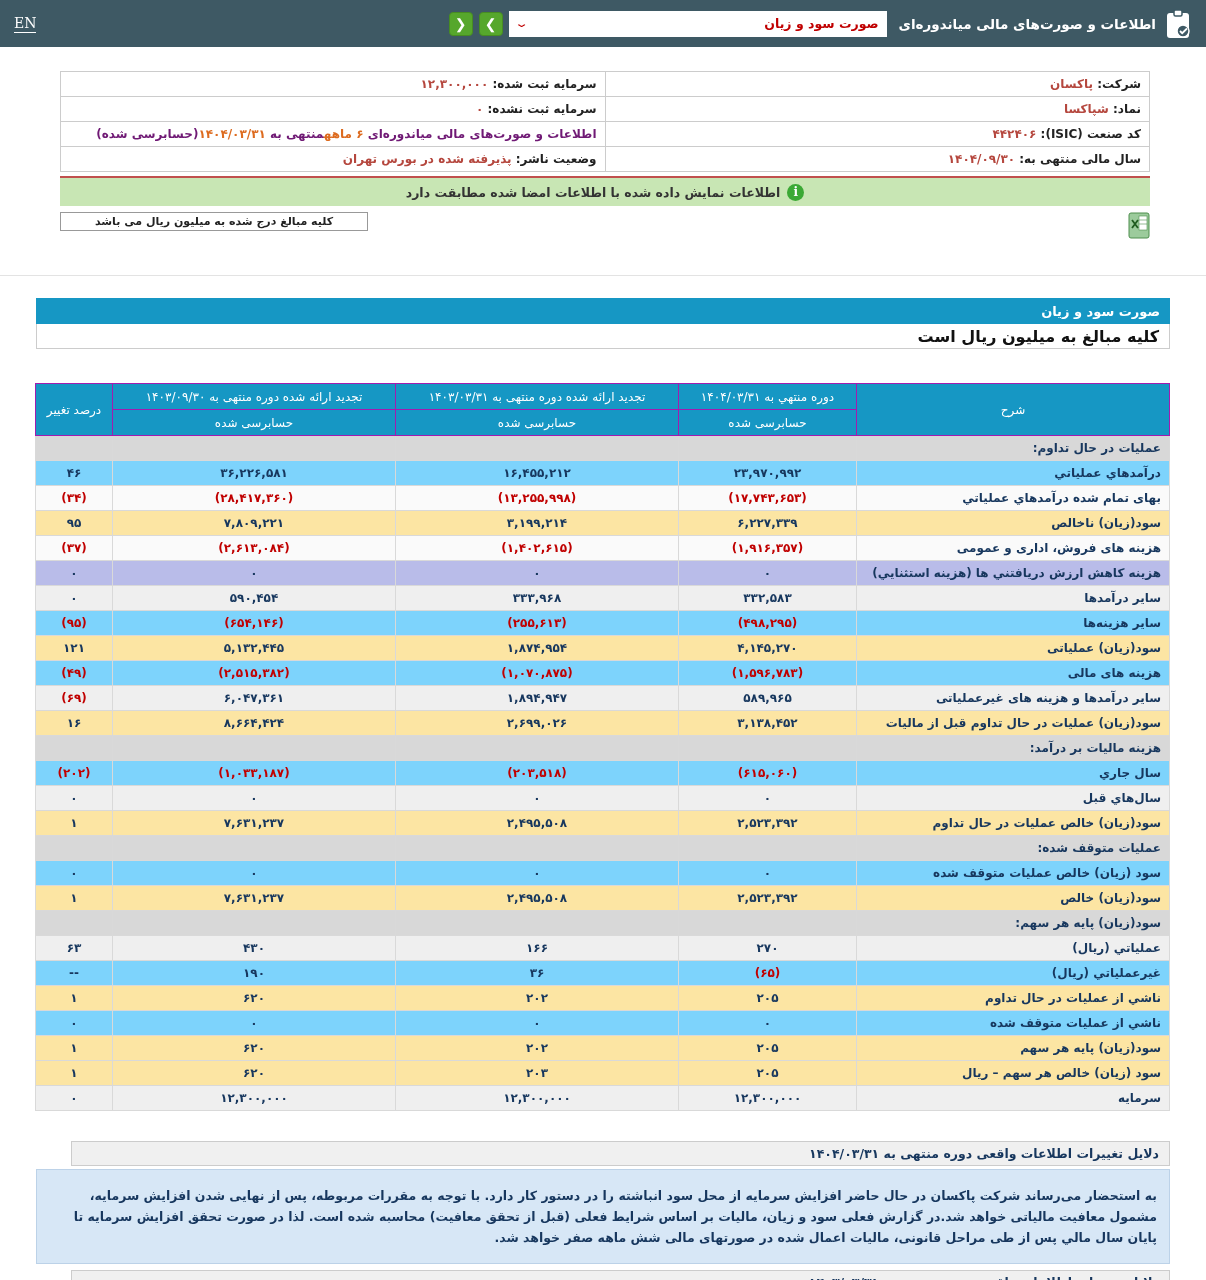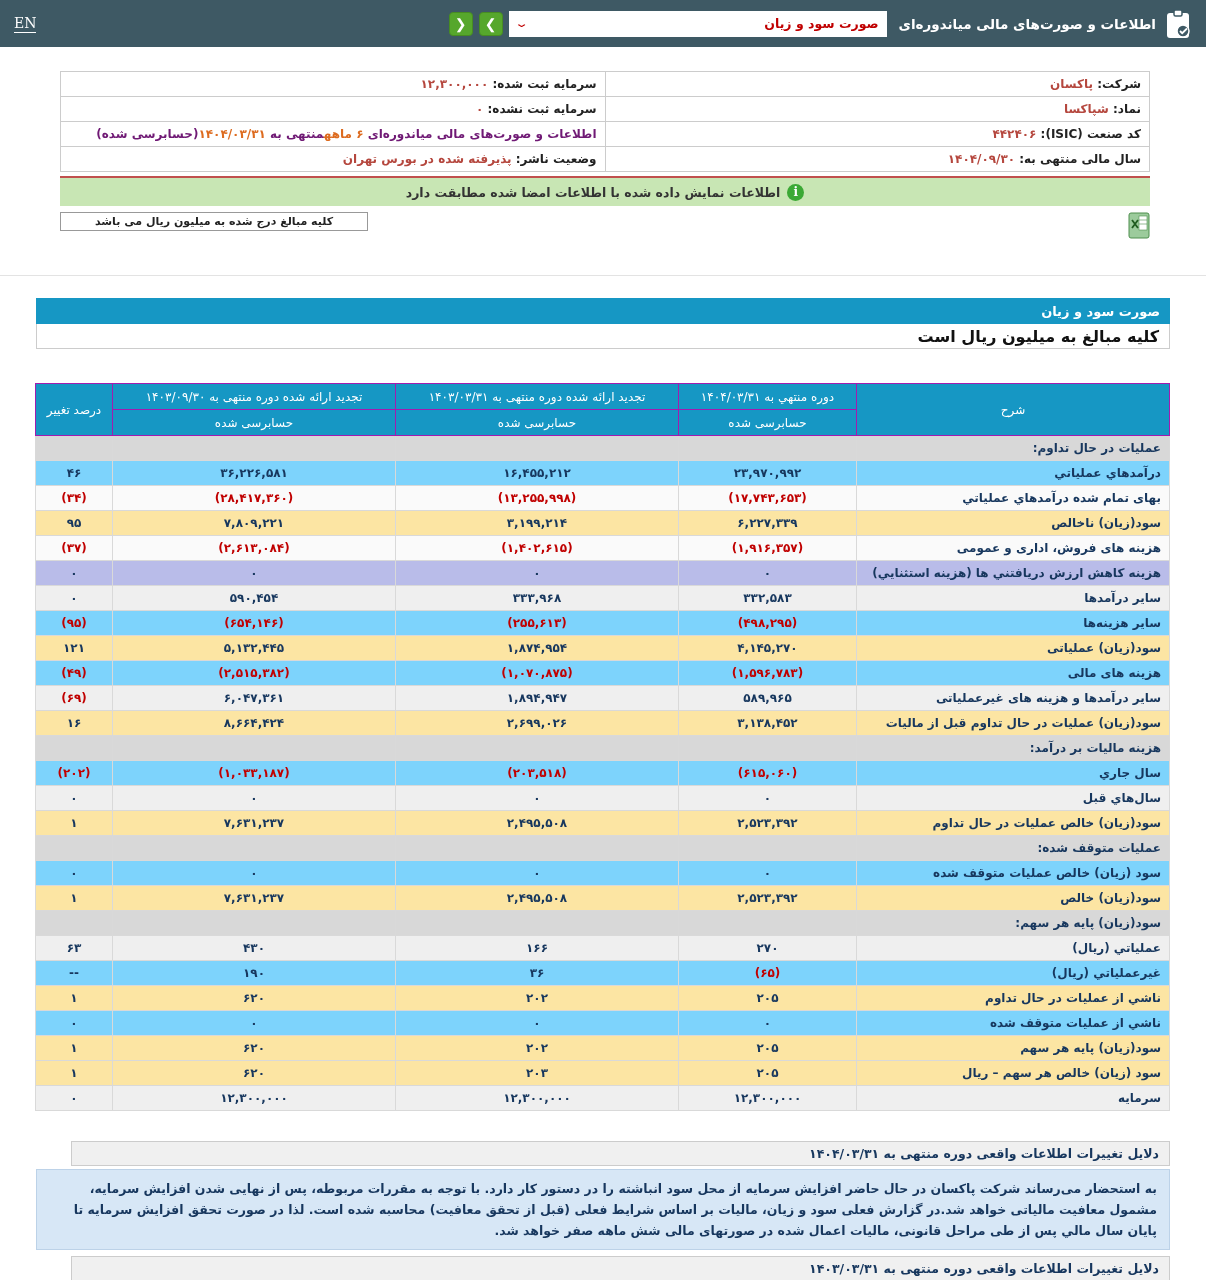--- a/index.html
+++ b/index.html
@@ -65,21 +65,21 @@
   tr.r-gray td{background:#EFEFEF;}
   tr.r-white td{background:#FAFAFA;}
   tr.r-purple td{background:#B9BCE9;}
 
   
   .note-header{width:1099px;margin:6px 36px 0;background:#F0F0F0;border:1px solid #CCC;height:25px;
                display:flex;align-items:center;padding:0 10px;box-sizing:border-box;
                font-weight:bold;font-size:12.5px;color:#17375E;}
   .note-header.first{margin-top:30px;}
   .note-body{width:1134px;margin:3px 36px 0;background:#D7E7F6;border:1px solid #BCD2E8;
-             padding:8px 12px;box-sizing:border-box;font-size:12.5px;font-weight:bold;color:#17375E;
+             padding:15px 12px;box-sizing:border-box;font-size:12.5px;font-weight:bold;color:#17375E;
              line-height:21px;text-align:right;}
   .note-strip{width:1134px;margin:3px 36px 0;height:7px;background:#D7E7F6;
               border:1px solid #C8D8E8;box-sizing:border-box;}
 </style>
 </head>
 <body>
 
 <div class="page">
 
   <div class="topbar">

